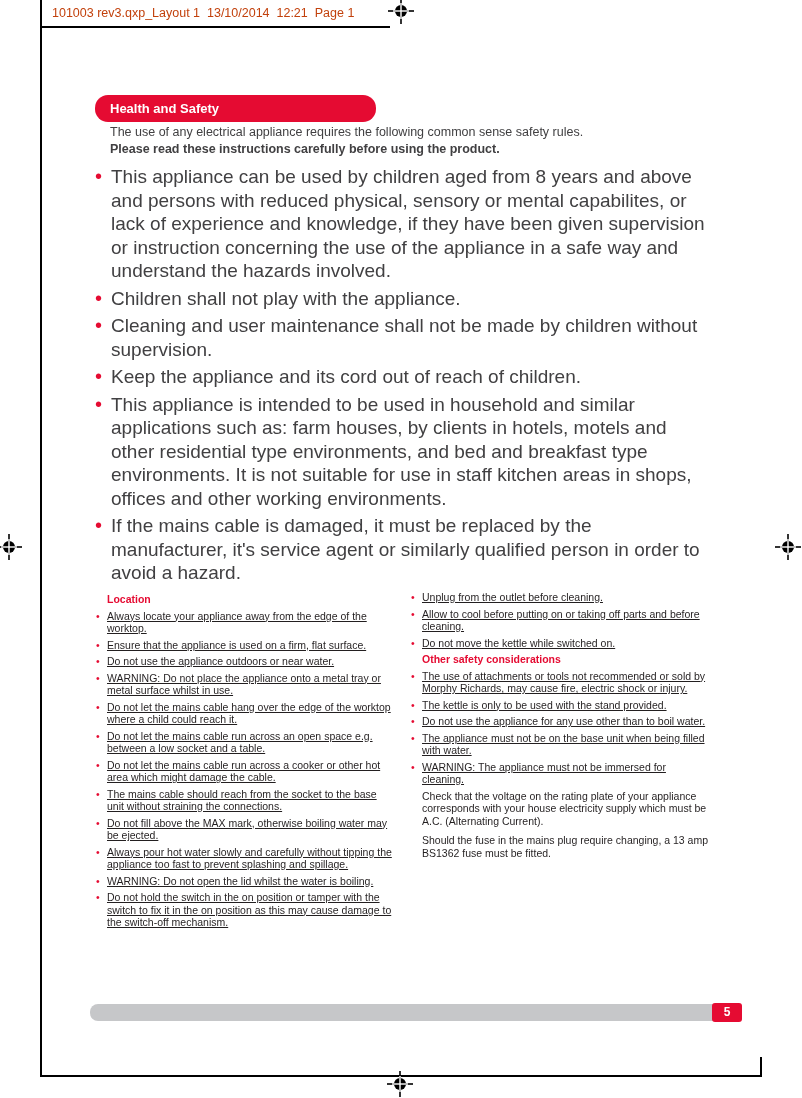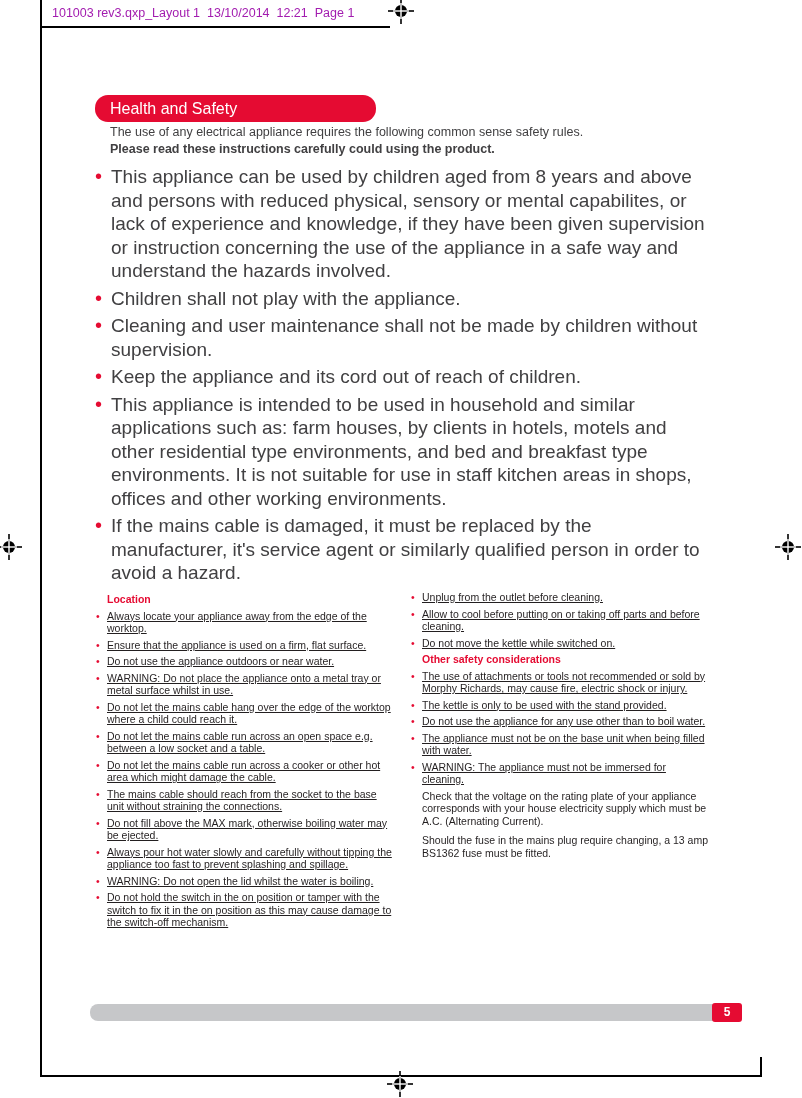--- a/index.html
+++ b/index.html
@@ -2,36 +2,36 @@
 <html style="--accent-red: #e50b32; --body-text: #414042; --small-text: #231f20; --bar-gray: #c6c7c9;"><head>
 <meta charset="utf-8">
 <style>
   * { margin:0; padding:0; box-sizing:border-box; }
   html,body { width:802px; height:1098px; }
   body {
     position:relative; background:#ffffff; overflow:hidden;
     font-family:"Liberation Sans", sans-serif;
     --accent-red:#e50b32; --body-text:#414042; --small-text:#231f20; --bar-gray:#c6c7c9;
   }
-  .slug { position:absolute; left:52px; top:6px; font-size:12.5px; color:#a21caf; white-space:pre; }
+  .slug { position:absolute; left:52px; top:6px; font-size:12.5px; color:#c2410c; white-space:pre; }
   .crop { position:absolute; background:#000; }
   .crop.v-left { left:40px; top:0; width:2px; height:1077px; }
   .crop.h-top { left:40px; top:26px; width:350px; height:2px; }
   .crop.h-bottom { left:40px; top:1075px; width:722px; height:2px; }
   .crop.v-right-bottom { left:760px; top:1057px; width:2px; height:20px; }
   .reg { position:absolute; }
   .reg.top { left:388px; top:-2px; }
   .reg.left { left:-4px; top:534px; }
   .reg.right { left:775px; top:534px; }
   .reg.bottom { left:387px; top:1071px; }
 
   .banner {
     position:absolute; left:95px; top:95px; width:281px; height:27px;
     background:var(--accent-red); border-radius:13px;
-    color:#fff; font-weight:normal; font-size:16px; line-height:27px; padding-left:15px;
+    color:#fff; font-weight:bold; font-size:13px; line-height:27px; padding-left:15px;
   }
   .intro { position:absolute; left:110px; font-size:12.5px; color:var(--body-text); }
   .intro.l1 { top:125px; }
   .intro.l2 { top:142px; font-weight:bold; }
 
   .main-bullets { position:absolute; left:95px; top:165px; width:614px; }
   .mb-item { display:flex; margin-bottom:4px; color:var(--body-text); font-size:19px; line-height:23.5px; }
   .mb-dot { flex:0 0 16px; color:var(--accent-red); font-size:20px; line-height:23.5px; }
   .mb-text { flex:1; }
 
@@ -93,21 +93,21 @@
   <circle cx="13" cy="13" r="6" fill="#000"></circle>
     <line x1="5" y1="13" x2="21" y2="13" stroke="#fff" stroke-width="1.4"></line>
     <line x1="13" y1="5" x2="13" y2="21" stroke="#fff" stroke-width="1.4"></line>
 </svg>
 
 <div class="banner">
   <span>Health and Safety</span>
 </div>
 
 <p class="intro l1">The use of any electrical appliance requires the following common sense safety rules.</p>
-<p class="intro l2">Please read these instructions carefully could using the product.</p>
+<p class="intro l2">Please read these instructions carefully before using the product.</p>
 
 <div class="main-bullets">
     <div class="mb-item">
       <span class="mb-dot">•</span>
       <span class="mb-text">This appliance can be used by children aged from 8 years and above and persons with reduced physical, sensory or mental capabilites, or lack of experience and knowledge, if they have been given supervision or instruction concerning the use of the appliance in a safe way and understand the hazards involved.</span>
     </div>
     <div class="mb-item">
       <span class="mb-dot">•</span>
       <span class="mb-text">Children shall not play with the appliance.</span>
     </div>

